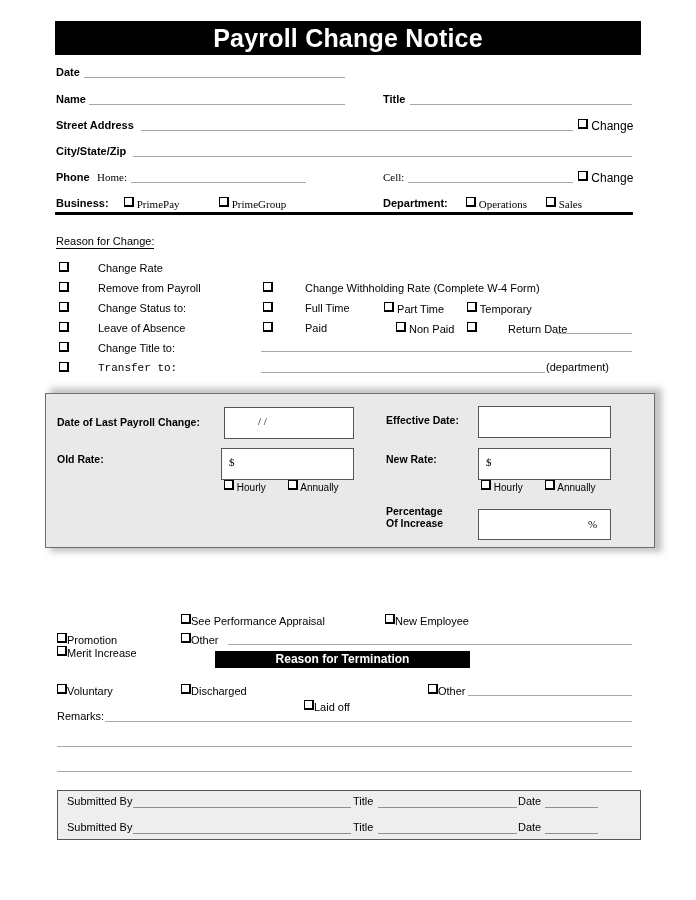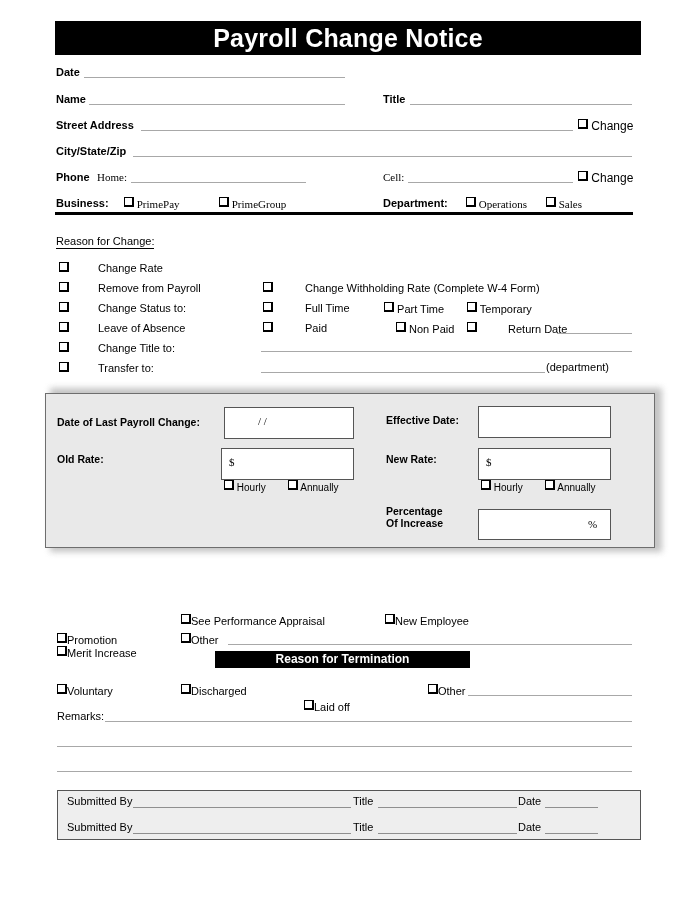--- a/index.html
+++ b/index.html
@@ -257,21 +257,21 @@
   <div class="rc-row" style="left:98px; top:322px;">Leave of Absence</div>
 
   <div class="rc-row" style="left:59px; top:342px;">
     <span class="cb"></span>
   </div>
   <div class="rc-row" style="left:98px; top:342px;">Change Title to:</div>
 
   <div class="rc-row" style="left:59px; top:362px;">
     <span class="cb"></span>
   </div>
-  <div class="rc-row" style="left:98px; top:362px;">Transfer to:</div>
+  <div class="rc-row" style="left:98px; top:362px;font-family:Liberation Mono, monospace;">Transfer to:</div>
 
   <div class="rc-row" style="left:263px; top:282px;">
     <span class="cb"></span>
   </div>
   <div class="rc-row" style="left:305px; top:282px;">Change Withholding Rate (Complete W-4 Form)</div>
 
   <div class="rc-row" style="left:263px; top:302px;">
     <span class="cb"></span>
   </div>
   <div class="rc-row" style="left:305px; top:302px;">Full Time</div>

